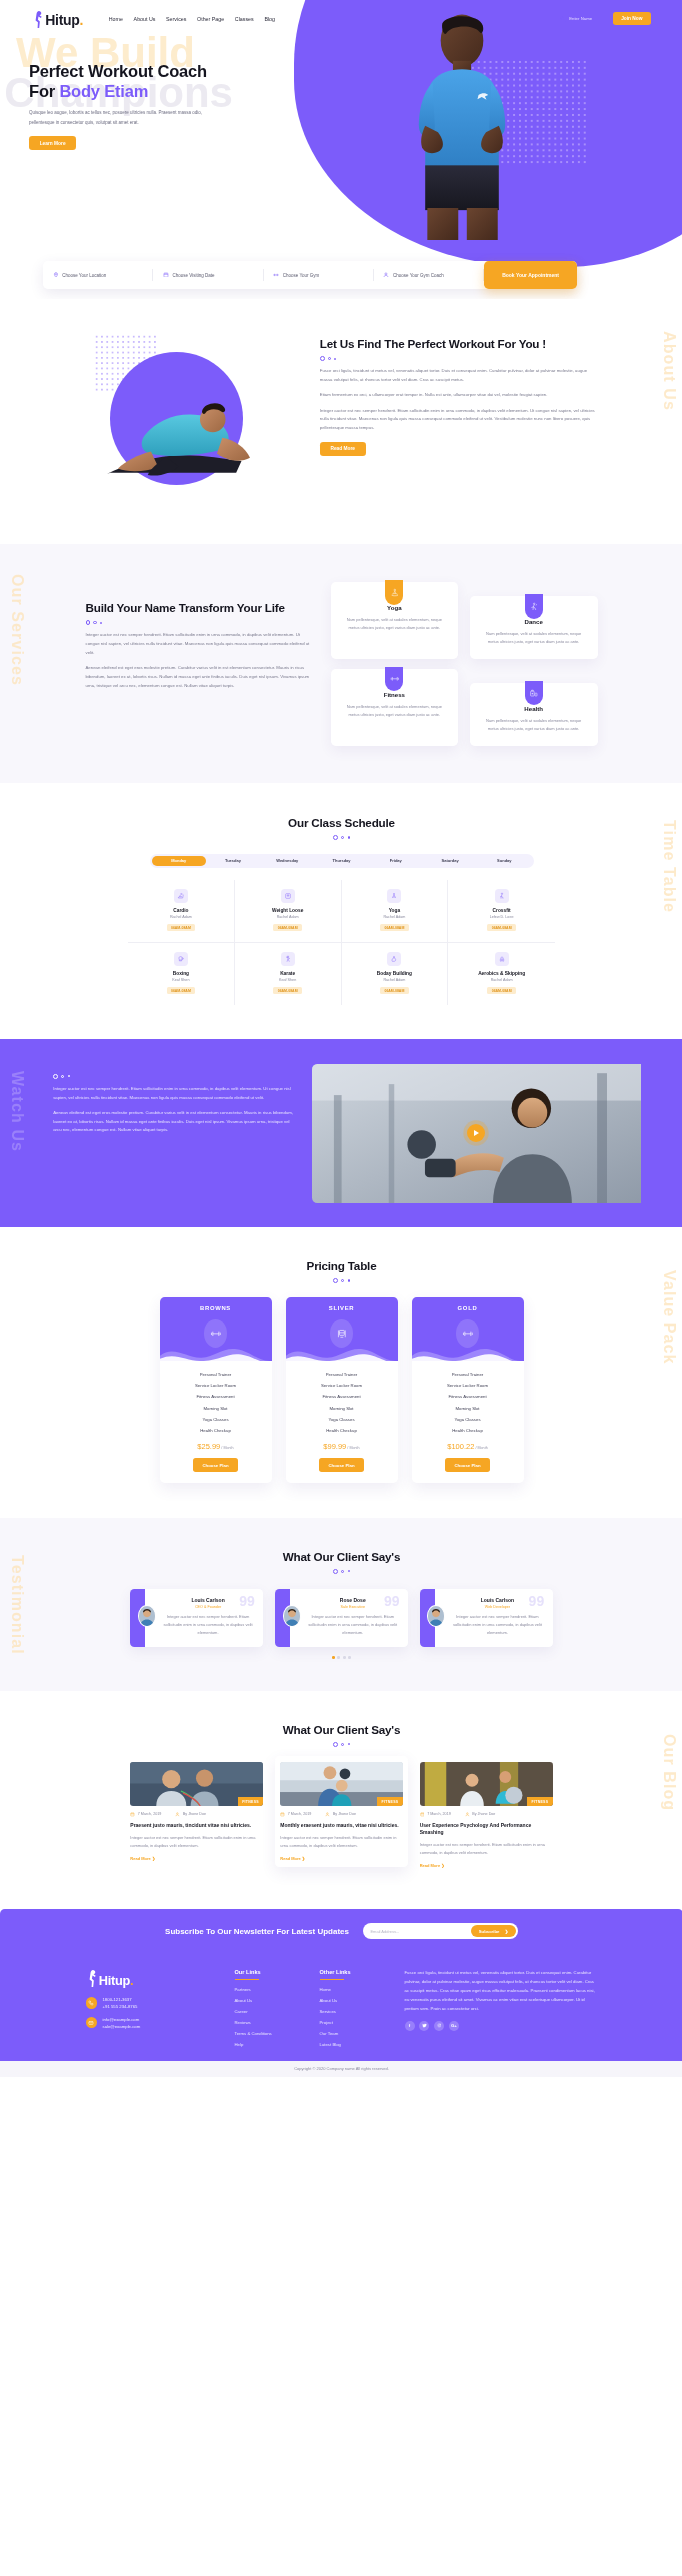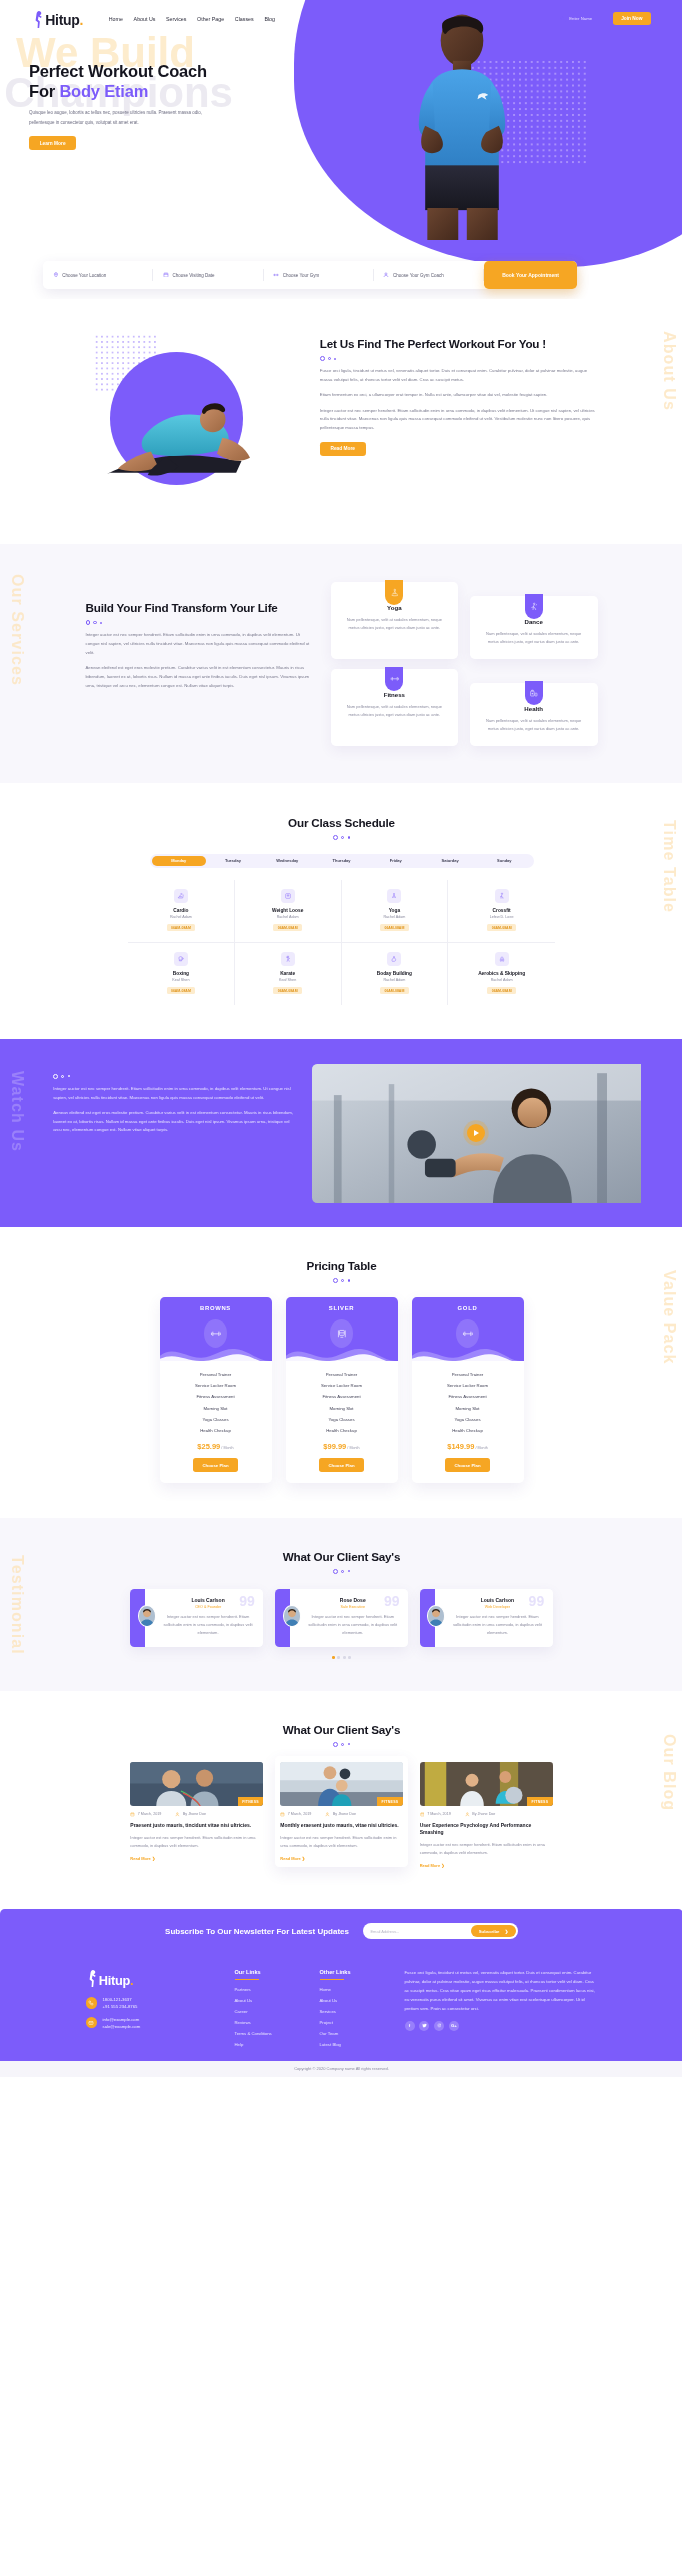--- a/index.html
+++ b/index.html
@@ -254,21 +254,21 @@
   .plan-ico {
     margin-top:7.5px; width:23.5px; height:29px; border-radius:50%;
     background:rgba(255,255,255,.15);
     display:flex; align-items:center; justify-content:center;
   }
   .plan-ico svg { width:11.7px; height:11.7px; }
   .plan-wave { position:absolute; left:0; bottom:-1.1px; width:100%; height:18px; }
   .plan-feats { padding:7.5px 0 0 0; text-align:center; }
   .plan-feats li { list-style:none; font-size:4.3px; color:#3d3d52; padding:3.2px 0; }
   .plan-price { text-align:center; margin-top:4.3px; }
-  .plan-price b { font-size:7.5px; font-weight:bold; color:#f6a623; }
+  .plan-price b { font-size:7.5px; font-weight:normal; color:#f6a623; }
   .plan-price span { font-size:3.7px; color:#9a9aae; margin-left:1.1px; }
   .btn-plan {
     display:block; margin:7.5px auto 0 auto; padding:4.3px 9.6px;
     font-size:4.3px; border-radius:2.7px;
   }
 
   
   .testi { position:relative; background:#f8f7fc; padding:31px 0 32px 0; }
   .testi-row { display:flex; gap:11.7px; justify-content:center; margin-top:15px; }
   .testi-card {
@@ -531,21 +531,21 @@
         <p class="body-p">Integer auctor est nec semper hendrerit. Etiam sollicitudin enim in urna commodo, in dapibus velit elementum. Ut congue nisl sapien, vel ultricies nulla tincidunt vitae. Maecenas non ligula quis massa consequat commodo eleifend ut velit. Vestibulum molestie nunc non libero posuere, quis pellentesque massa tempus.</p>
         <button class="btn btn-read">Read More</button>
       </div>
     </div>
   </section>
 
   <section class="services">
     <div class="side-label" style="left:7.5px; top:30px;">Our Services</div>
     <div class="container services-inner">
       <div class="services-left">
-        <h2 class="sec-title">Build Your Find Transform Your Life</h2>
+        <h2 class="sec-title">Build Your Name Transform Your Life</h2>
         <div class="dots-deco">
             <i></i>
             <i></i>
             <i></i>
           </div>
         <p class="body-p">Integer auctor est nec semper hendrerit. Etiam sollicitudin enim in urna commodo, in dapibus velit elementum. Ut congue nisl sapien, vel ultricies nulla tincidunt vitae. Maecenas non ligula quis massa consequat commodo eleifend ut velit.</p>
         <p class="body-p">Aenean eleifend est eget eros molestie pretium. Curabitur varius velit in est elementum consectetur. Mauris in risus bibendum, laoreet ex at, lobortis risus. Nullam id massa eget ante finibus iaculis. Duis eget nisl ipsum. Vivamus ipsum urna, tristique vel arcu nec, elementum congue est. Nullam vitae aliquet turpis.</p>
       </div>
       <div class="cards-grid">
 
@@ -849,21 +849,21 @@
           </div>
           <ul class="plan-feats">
             <li>Personal Trainer</li>
             <li>Service Locker Room</li>
             <li>Fitness Assessment</li>
             <li>Morning Slot</li>
             <li>Yoga Classes</li>
             <li>Health Checkup</li>
           </ul>
           <div class="plan-price">
-            <b>$149.99</b><span>/ Month</span>
+            <b>$100.22</b><span>/ Month</span>
           </div>
           <button class="btn btn-plan">Choose Plan</button>
         </div>
 
       </div>
     </div>
   </section>
 
   <section class="testi">
     <div class="side-label" style="left:7.5px; top:37px;">Testimonial</div>

